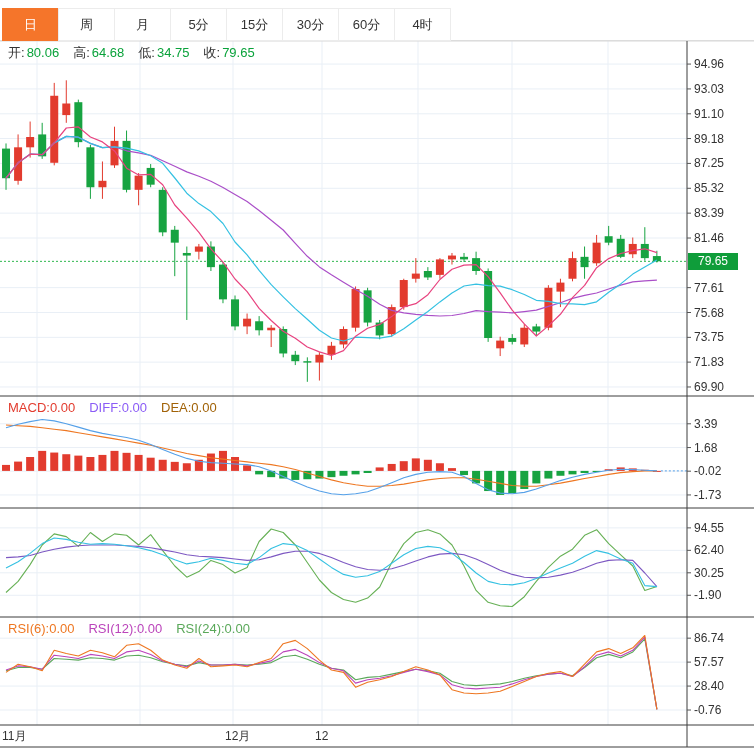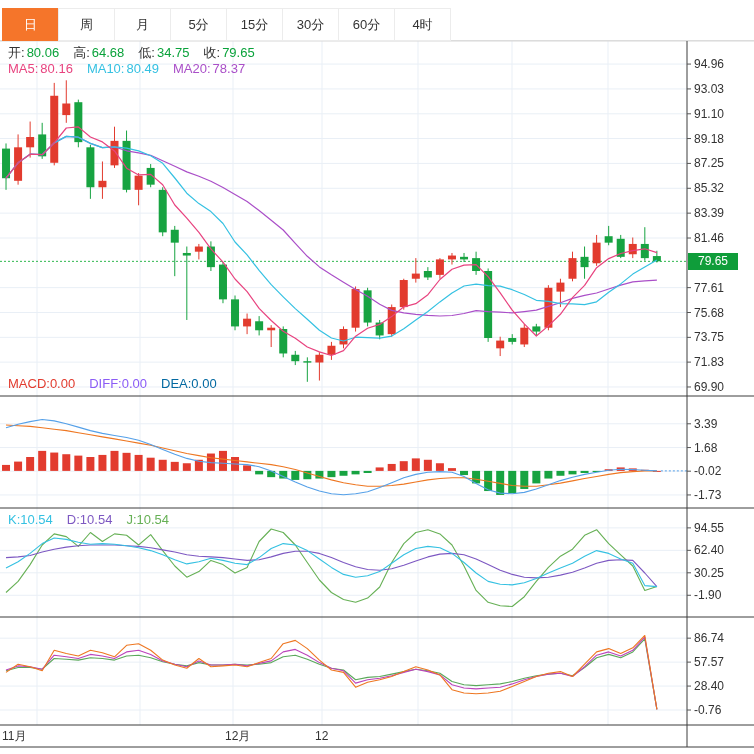--- a/index.html
+++ b/index.html
@@ -8,21 +8,21 @@
   .tabbar{position:relative;z-index:6;background:#fff;height:41px;box-sizing:border-box;
           padding:8px 0 0 3px;display:flex;border-bottom:1px solid #dcdcdc;}
   .tab{width:57px;height:33px;line-height:32px;text-align:center;font-size:13px;color:#333;
        background:#fff;border:1px solid #ececec;margin-left:-1px;box-sizing:border-box;cursor:pointer;}
   .tab.active{background:#f5752a;color:#fff;border-color:#f5752a;}
   .lg{position:absolute;left:8px;z-index:5;display:flex;gap:14px;font-size:13px;white-space:nowrap;}
   .lg span{display:inline-block;}
   .lg .lbl{margin-right:2px;}
   .c-dark{color:#333}.c-green{color:#09a23a}
   .c-ma5{color:#e8437f}.c-ma10{color:#35c1e2}.c-ma20{color:#aa4fc8}
-  .c-red{color:#e23b2e}.c-blue{color:#8b5cf6}.c-orange{color:#0369a1}
+  .c-red{color:#e23b2e}.c-blue{color:#8b5cf6}.c-orange{color:#a16207}
   .c-k{color:#35c1e2}.c-d{color:#7d58c2}.c-j{color:#66b055}
   .c-rsi6{color:#ee7722}.c-rsi12{color:#bb44bb}.c-rsi24{color:#5aa85a}
   .price-badge{position:absolute;z-index:5;left:688px;width:50px;height:17px;line-height:17px;
        text-align:center;font-size:12px;color:#fff;background:#0f9d3a;}
 </style>
 </head>
 <body>
 
 <div class="app">
 
@@ -346,34 +346,29 @@
     <div class="tab">4时</div>
   </div>
 
   <div class="lg" style="top:44px">
     <span><span class="lbl c-dark">开:</span><span class="c-green">80.06</span></span>
     <span><span class="lbl c-dark">高:</span><span class="c-green">64.68</span></span>
     <span><span class="lbl c-dark">低:</span><span class="c-green">34.75</span></span>
     <span><span class="lbl c-dark">收:</span><span class="c-green">79.65</span></span>
   </div>
 
-  <div class="lg" style="top:61px">
-    <span class="c-ma5"><span class="lbl">MA5:</span><span>80.16</span></span>
-    <span class="c-ma10"><span class="lbl">MA10:</span><span>80.49</span></span>
-    <span class="c-ma20"><span class="lbl">MA20:</span><span>78.37</span></span>
-  </div>
-
-  <div class="lg" style="top:376px">
+
+  <div class="lg" style="top:400px">
     <span class="c-red"><span>MACD:</span><span>0.00</span></span>
     <span class="c-blue"><span>DIFF:</span><span>0.00</span></span>
     <span class="c-orange"><span>DEA:</span><span>0.00</span></span>
   </div>
 
-  <div class="lg" style="top:512px">
-    <span class="c-k"><span>K:</span><span>10.54</span></span>
-    <span class="c-d"><span>D:</span><span>10.54</span></span>
-    <span class="c-j"><span>J:</span><span>10.54</span></span>
+
+  <div class="lg" style="top:621px">
+    <span class="c-rsi6"><span>RSI(6):</span><span>0.00</span></span>
+    <span class="c-rsi12"><span>RSI(12):</span><span>0.00</span></span>
+    <span class="c-rsi24"><span>RSI(24):</span><span>0.00</span></span>
   </div>
 
-
   <div class="price-badge" style="top: 252.845px;">79.65</div>
 
 </div>
 
 </body></html>

